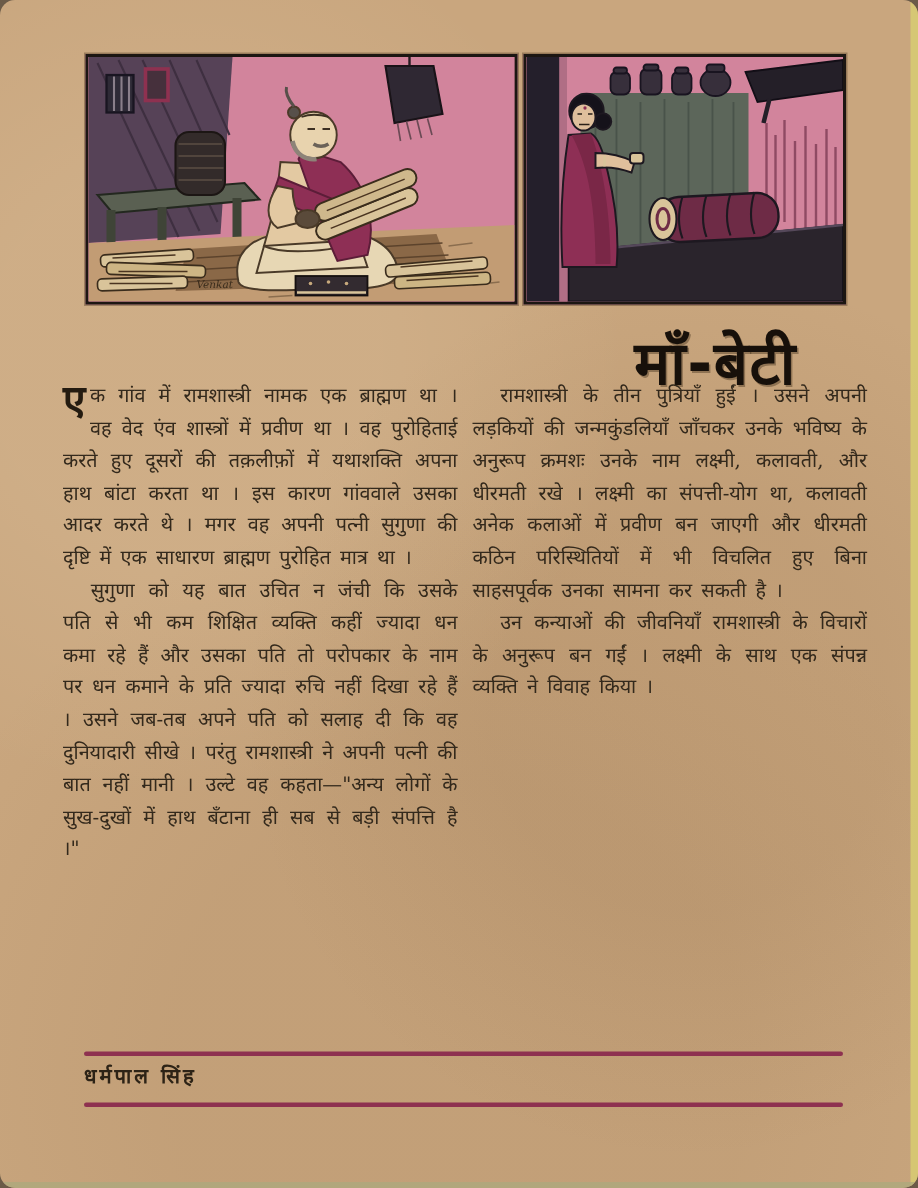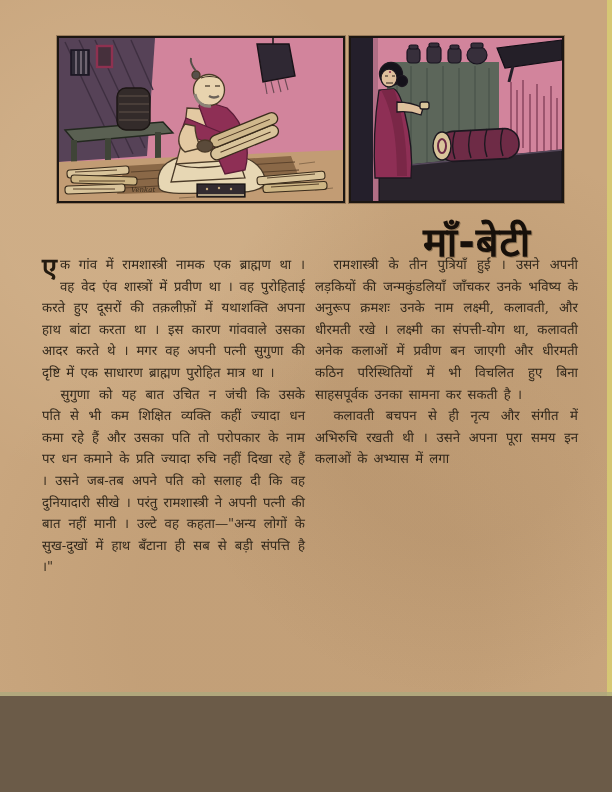--- a/index.html
+++ b/index.html
@@ -1,24 +1,25 @@
 <!DOCTYPE html>
 <html><head>
 <meta charset="utf-8">
 <style>
   html,body{margin:0;padding:0;background:#6b5b48;}
   #page{
-    position:relative;width:612px;height:696px;margin:0 auto;
+    position:relative;width:612px;height:792px;margin:0 auto;
     background:#c9a67e;
     background-image:
       radial-gradient(circle at 20% 30%, rgba(255,240,210,.10) 0 18%, transparent 40%),
       radial-gradient(circle at 75% 60%, rgba(120,85,50,.10) 0 20%, transparent 45%),
       radial-gradient(circle at 50% 90%, rgba(120,85,50,.08) 0 25%, transparent 50%);
     font-family:"DejaVu Serif", serif;
     overflow:hidden;
+    border-radius:10px;
   }
   .edge-right{position:absolute;top:0;right:0;width:5px;height:100%;background:#d8cc72;opacity:.85;}
   .edge-bottom{position:absolute;left:0;bottom:0;width:100%;height:4px;background:#a9a97e;opacity:.7;}
 
   .panel{position:absolute;top:36px;height:163px;border:2px solid #1c1612;box-shadow:0 0 0 1px rgba(60,40,20,.35);background:#d2849c;}
   #panel-left{left:57px;width:284px;}
   #panel-right{left:349px;width:211px;}
   .panel svg{display:block;width:100%;height:100%;}
 
   #story-title{
@@ -270,21 +271,21 @@
 
   <div id="story-title">माँ-बेटी</div>
 
   <div id="columns">
     <div class="col">
       <p class="first"><span class="dropcap">ए</span><span>क गांव में रामशास्त्री नामक एक ब्राह्मण था । वह वेद एंव शास्त्रों में प्रवीण था । वह पुरोहिताई करते हुए दूसरों की तक़लीफ़ों में यथाशक्ति अपना हाथ बांटा करता था । इस कारण गांववाले उसका आदर करते थे ।  मगर वह अपनी पत्नी सुगुणा की दृष्टि में एक साधारण ब्राह्मण पुरोहित मात्र था ।</span></p>
       <p>सुगुणा को यह बात उचित न जंची कि उसके पति से भी कम शिक्षित व्यक्ति कहीं ज्यादा धन कमा रहे हैं और उसका पति तो परोपकार के नाम पर धन कमाने के प्रति ज्यादा रुचि नहीं दिखा रहे हैं । उसने जब-तब अपने पति को सलाह दी कि वह दुनियादारी सीखे ।  परंतु रामशास्त्री ने अपनी पत्नी की बात नहीं मानी ।  उल्टे वह कहता—"अन्य लोगों के सुख-दुखों में हाथ बँटाना ही सब से बड़ी संपत्ति है ।"</p>
     </div>
     <div class="col">
       <p>रामशास्त्री के तीन पुत्रियाँ हुईं ।  उसने अपनी लड़कियों की जन्मकुंडलियाँ जाँचकर उनके भविष्य के अनुरूप क्रमशः उनके नाम लक्ष्मी,  कलावती,  और धीरमती रखे । लक्ष्मी का संपत्ती-योग था,  कलावती अनेक कलाओं में प्रवीण बन जाएगी और धीरमती कठिन परिस्थितियों में भी विचलित हुए बिना साहसपूर्वक उनका सामना कर सकती है ।</p>
-      <p>कलावती बचपन से ही नृत्य और संगीत में अभिरुचि रखती थी ।  उसने अपना पूरा समय इन कलाओं के अभ्यास में लगा</p>
+      <p>उन कन्याओं की जीवनियाँ रामशास्त्री के विचारों के अनुरूप बन गईं ।  लक्ष्मी के साथ एक संपन्न व्यक्ति ने विवाह किया ।</p>
     </div>
   </div>
 
   <div class="rule" id="rule-top"></div>
   <div id="author">धर्मपाल सिंह</div>
   <div class="rule" id="rule-bottom"></div>
 
   <div class="edge-right"></div>
   <div class="edge-bottom"></div>
 </div>

